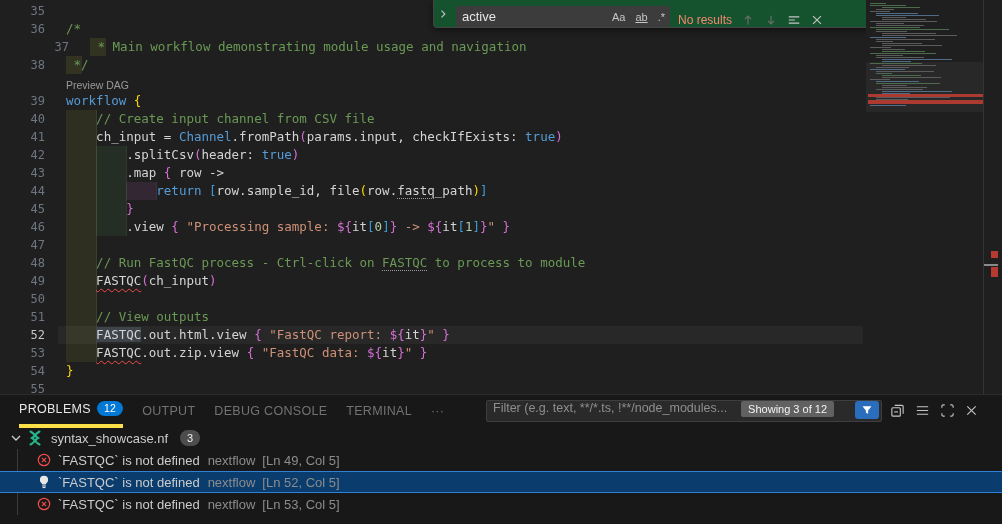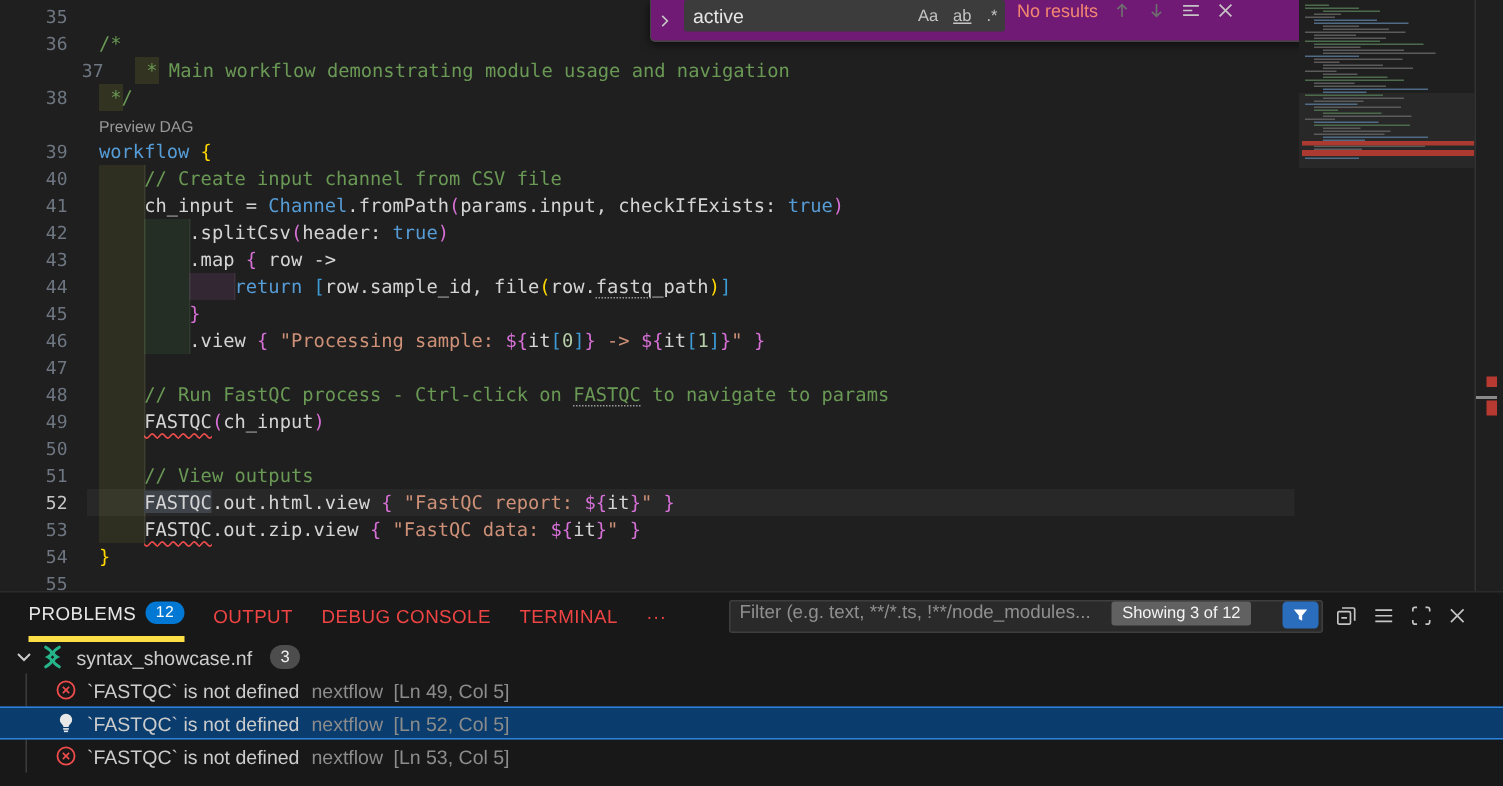--- a/index.html
+++ b/index.html
@@ -22,23 +22,23 @@
   .band{position:absolute;top:0;height:18px;width:30px;}
   .b-l1{background:rgba(255,255,64,.075);border-right:1px solid rgba(255,255,255,.07);}
   .b-l2{background:rgba(127,255,127,.07);border-right:1px solid rgba(255,255,255,.05);}
   .b-l3{background:rgba(255,127,255,.09);border-right:1px solid rgba(255,255,255,.05);}
   .b-cm{background:rgba(255,255,64,.09);width:16px;}
   .cur-line-bg{position:absolute;left:58px;top:0;width:805px;height:18px;background:#282828;}
   #codelens{position:absolute;left:66px;top:79px;font:10.5px "Liberation Sans",sans-serif;
             color:#999999;cursor:pointer;}
 
   
-  #find{position:absolute;left:433px;top:0;width:439px;height:28px;background:#701a75;
+  #find{position:absolute;left:433px;top:0;width:439px;height:28px;background:#14532d;
         border:1px solid #454545;border-top:none;border-radius:0 0 4px 4px;
-        box-shadow:0 2px 6px rgba(0,0,0,.5);display:flex;align-items:flex-start;box-sizing:border-box;}
+        box-shadow:0 2px 6px rgba(0,0,0,.5);display:flex;align-items:flex-end;box-sizing:border-box;}
   #find-toggle{width:18px;height:100%;display:flex;align-items:center;justify-content:center;cursor:pointer;}
   #find-input-wrap{margin-left:4px;width:214px;height:21px;background:#3c3c3c;border-radius:2px;
         display:flex;align-items:center;}
   #find-input{flex:1;background:transparent;border:none;outline:none;color:#e6e6e6;
         font:13px "Liberation Sans",sans-serif;padding:0 4px 0 6px;min-width:0;}
   .find-inicon{font:11px "Liberation Sans",sans-serif;color:#c5c5c5;padding:0 5px;cursor:pointer;}
   .find-inicon.word{text-decoration:underline;}
   #find-results{color:#f48771;font:12px "Liberation Sans",sans-serif;margin-left:8px;white-space:nowrap;}
   .find-act{margin-left:9px;display:flex;align-items:center;cursor:pointer;}
 
@@ -48,21 +48,21 @@
   .mm-bar{position:absolute;height:1px;}
   .mm-err{position:absolute;left:2px;width:115px;background:#ad3a30;}
   #ovruler{position:absolute;left:983px;top:0;width:19px;height:394px;border-left:1px solid #333333;background:#1f1f1f;cursor:pointer;}
   .ov-err{position:absolute;left:7px;width:7px;background:#b73a32;}
   #ov-cursor{position:absolute;left:0;width:14px;height:2px;background:#8a8a8a;}
 
   
   #panel{position:absolute;left:0;top:394px;width:1002px;height:130px;background:#181818;
          border-top:1px solid #2b2b2b;box-sizing:border-box;}
   #panel-tabs{position:absolute;left:0;top:0;height:31px;display:flex;align-items:center;}
-  .ptab{font:12.5px "Liberation Sans",sans-serif;color:#ef4444;margin-left:19px;letter-spacing:.3px;
+  .ptab{font:12.5px "Liberation Sans",sans-serif;color:#737373;margin-left:19px;letter-spacing:.3px;
         cursor:pointer;display:flex;align-items:center;height:30px;position:relative;}
   .ptab.active{color:#e7e7e7;border-bottom:4px solid #fde047;}
   .ptab .tbadge{margin-left:6px;background:#0078d4;color:#ffffff;font:10.5px "Liberation Sans",sans-serif;
         border-radius:9px;padding:1px 7px;line-height:13px;}
   #panel-filter{position:absolute;left:486px;top:5px;width:396px;height:22px;background:#2a2a2a;
         border:1px solid #3e3e3e;border-radius:2px;display:flex;align-items:flex-start;box-sizing:border-box;}
   #filter-input{flex:1;background:transparent;border:none;outline:none;color:#cccccc;
         font:12.5px "Liberation Sans",sans-serif;padding:0 6px;min-width:0;}
   #filter-input::placeholder{color:#8f8f8f;opacity:1;}
   #showing-badge{background:#616161;color:#f4f4f4;font:11px "Liberation Sans",sans-serif;
@@ -157,21 +157,21 @@
         <div class="ctext"><span class="c-fg">        .view </span><span class="c-b2">{</span><span class="c-fg"> </span><span class="c-str">"Processing sample: </span><span class="c-b2">${</span><span class="c-fg">it</span><span class="c-b3">[</span><span class="c-num">0</span><span class="c-b3">]</span><span class="c-b2">}</span><span class="c-str"> -&gt; </span><span class="c-b2">${</span><span class="c-fg">it</span><span class="c-b3">[</span><span class="c-num">1</span><span class="c-b3">]</span><span class="c-b2">}</span><span class="c-str">"</span><span class="c-fg"> </span><span class="c-b2">}</span></div>
       </div>
       <div class="code-row" style="top: 236px; padding-left: 40px;">
         <div class="band b-l1" style="left: 66px;"></div>
         <div class="ln">47</div>
         <div class="ctext"></div>
       </div>
       <div class="code-row" style="top: 254px;">
         <div class="band b-l1" style="left: 66px;"></div>
         <div class="ln">48</div>
-        <div class="ctext"><span class="c-fg">    </span><span class="c-cmt">// Run FastQC process - Ctrl-click on </span><span class="c-cmt d-dots">FASTQC</span><span class="c-cmt"> to navigate to params</span></div>
+        <div class="ctext"><span class="c-fg">    </span><span class="c-cmt">// Run FastQC process - Ctrl-click on </span><span class="c-cmt d-dots">FASTQC</span><span class="c-cmt"> to process to module</span></div>
       </div>
       <div class="code-row" style="top: 272px;">
         <div class="band b-l1" style="left: 66px;"></div>
         <div class="ln">49</div>
         <div class="ctext"><span class="c-fg">    </span><span class="c-fg d-sq">FASTQC</span><span class="c-b2">(</span><span class="c-fg">ch_input</span><span class="c-b2">)</span></div>
       </div>
       <div class="code-row" style="top: 290px;">
         <div class="band b-l1" style="left: 66px;"></div>
         <div class="ln">50</div>
         <div class="ctext"></div>

